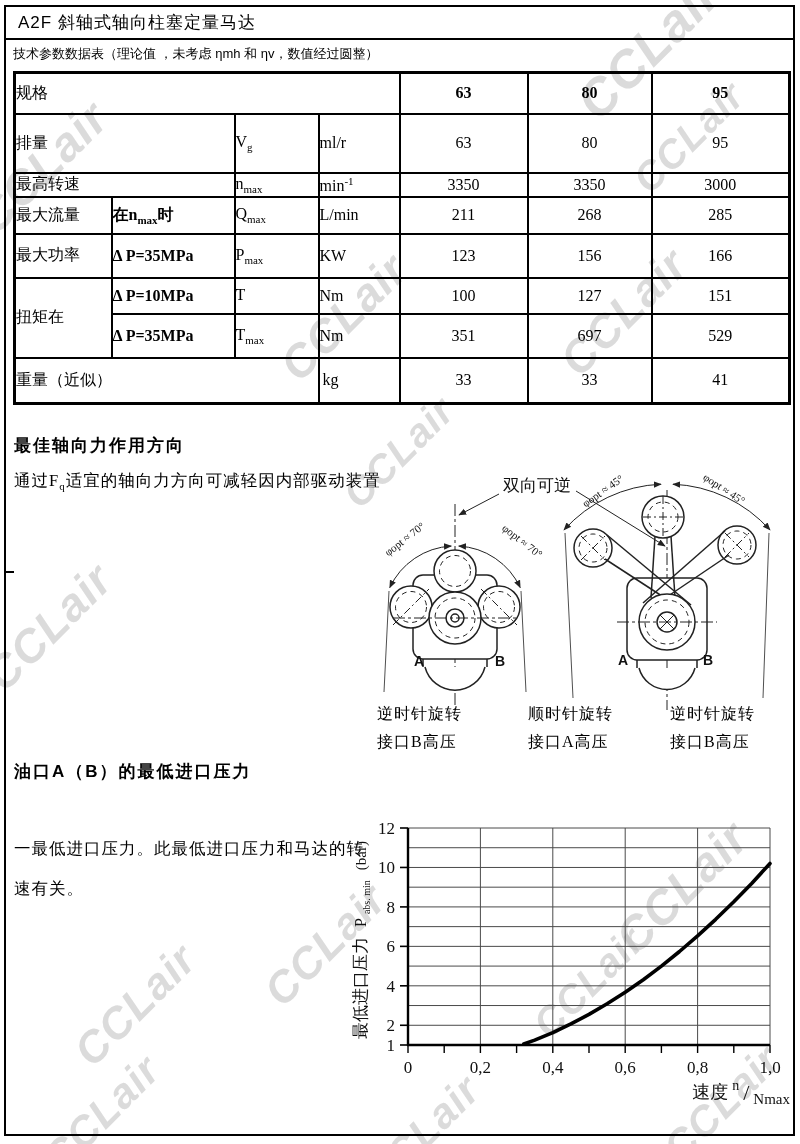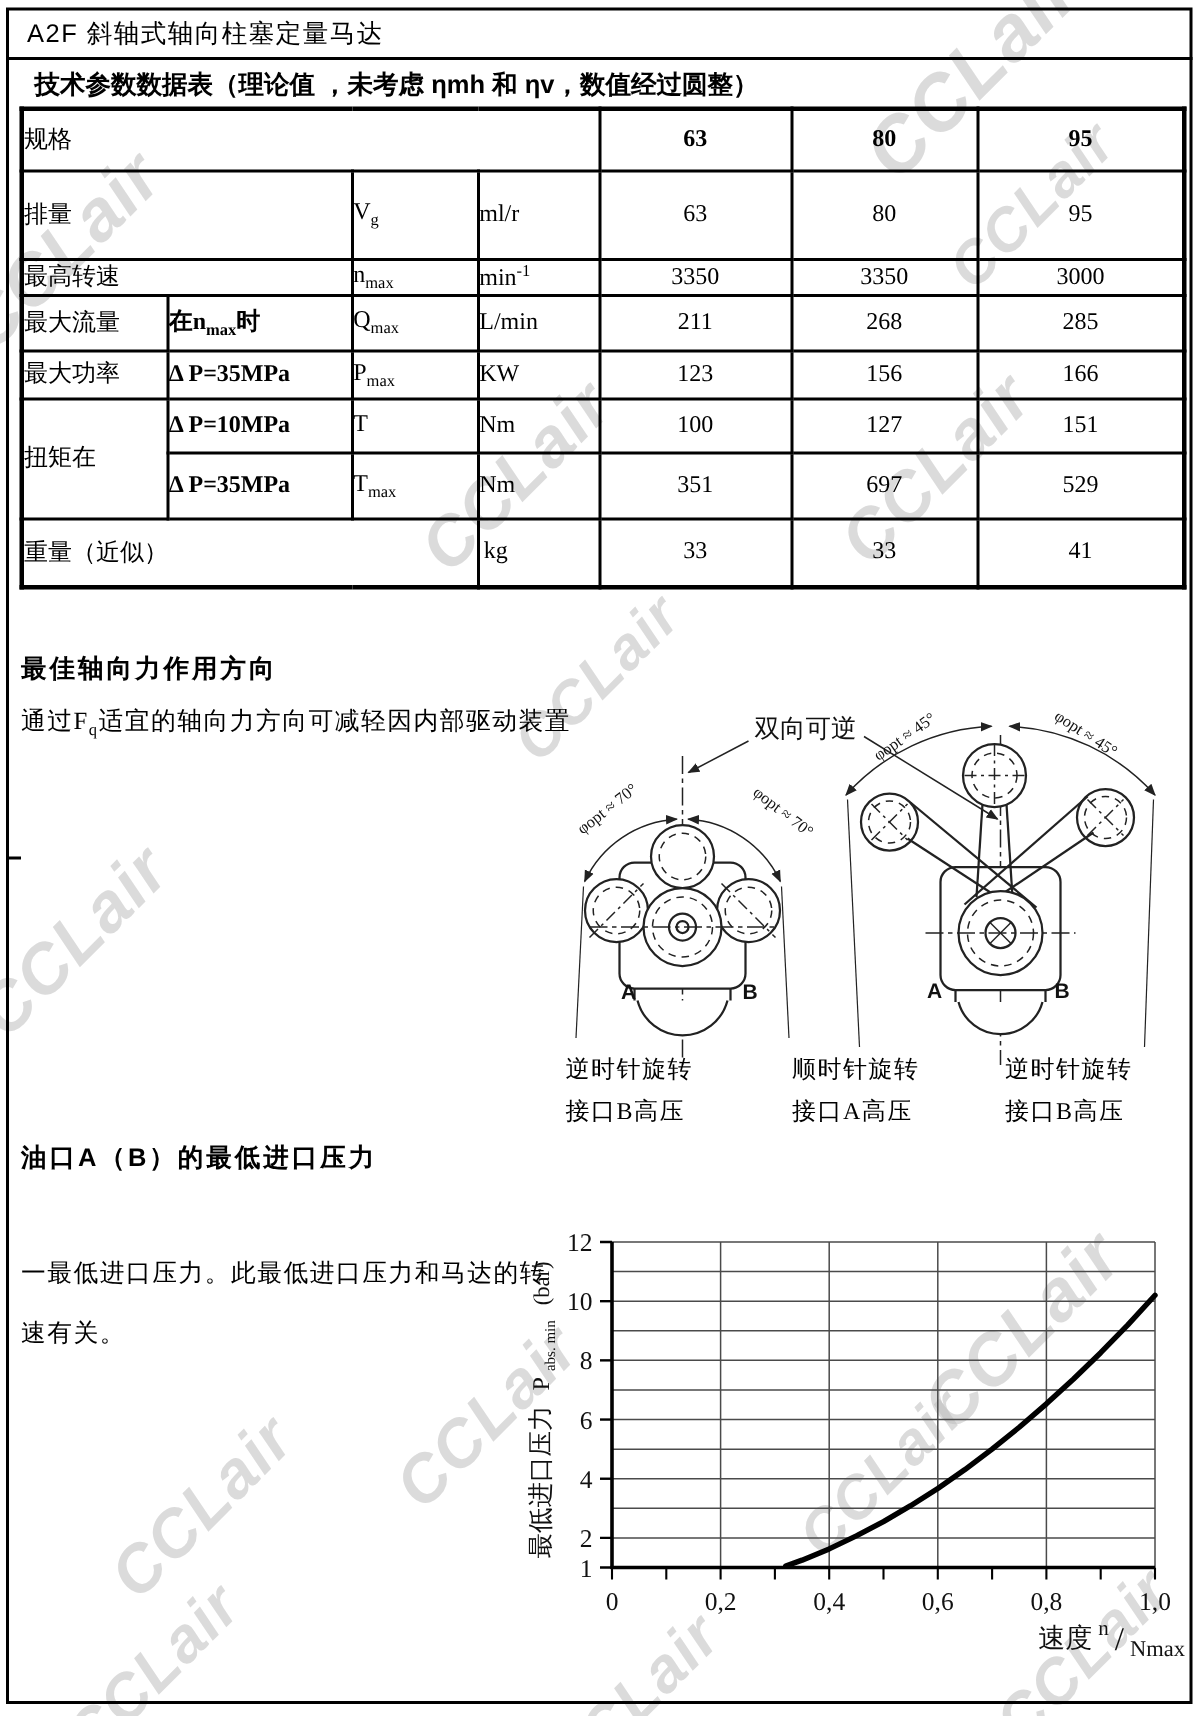--- a/index.html
+++ b/index.html
@@ -2,21 +2,21 @@
 <html><head>
 <meta charset="utf-8">
 <style>
   html,body{margin:0;padding:0;background:#fff;}
   .page{position:relative;width:800px;height:1144px;background:#fff;overflow:hidden;
         font-family:"Liberation Serif",serif;color:#000;}
   .frame{position:absolute;left:4px;top:5px;width:787px;height:1127px;border:2px solid #000;}
   .title-rule{position:absolute;left:4px;top:38px;width:791px;height:2px;background:#000;}
   .doc-title{position:absolute;left:18px;top:11px;font-size:17px;font-weight:normal;
              font-family:"Liberation Sans",sans-serif;letter-spacing:1px;}
-  .doc-subtitle{position:absolute;left:23px;top:45px;font-size:17px;font-weight:bold;
+  .doc-subtitle{position:absolute;left:13px;top:45px;font-size:13px;font-weight:normal;
              font-family:"Liberation Sans",sans-serif;}
   
   .wm{position:absolute;color:#bfbfbf;opacity:.55;font-family:"Liberation Sans",sans-serif;
       font-weight:bold;font-style:italic;transform:rotate(-45deg);white-space:nowrap;z-index:0;
       letter-spacing:1px;}
   
   table.spec{position:absolute;left:13px;top:71px;width:775px;border-collapse:collapse;
              table-layout:fixed;z-index:1;}
   table.spec td{border:2px solid #000;font-size:16px;vertical-align:middle;padding:0;}
   table.spec{border:3px solid #000;}
@@ -100,21 +100,21 @@
     </tr>
     <tr style="height:37px">
       <td class="nA">最大流量</td>
       <td class="nB condb"><span>在n</span><sub class="s">max</sub><span>时</span></td>
       <td class="symc"><span>Q</span><sub class="s">max</sub></td>
       <td class="unitc">L/min</td>
       <td class="val">211</td>
       <td class="val">268</td>
       <td class="val">285</td>
     </tr>
-    <tr style="height:32px">
+    <tr style="height:44px">
       <td class="nA">最大功率</td>
       <td class="nB condb">Δ P=35MPa</td>
       <td class="symc"><span>P</span><sub class="s">max</sub></td>
       <td class="unitc">KW</td>
       <td class="val">123</td>
       <td class="val">156</td>
       <td class="val">166</td>
     </tr>
     <tr style="height:36px">
       <td class="nA" rowspan="2">扭矩在</td>

